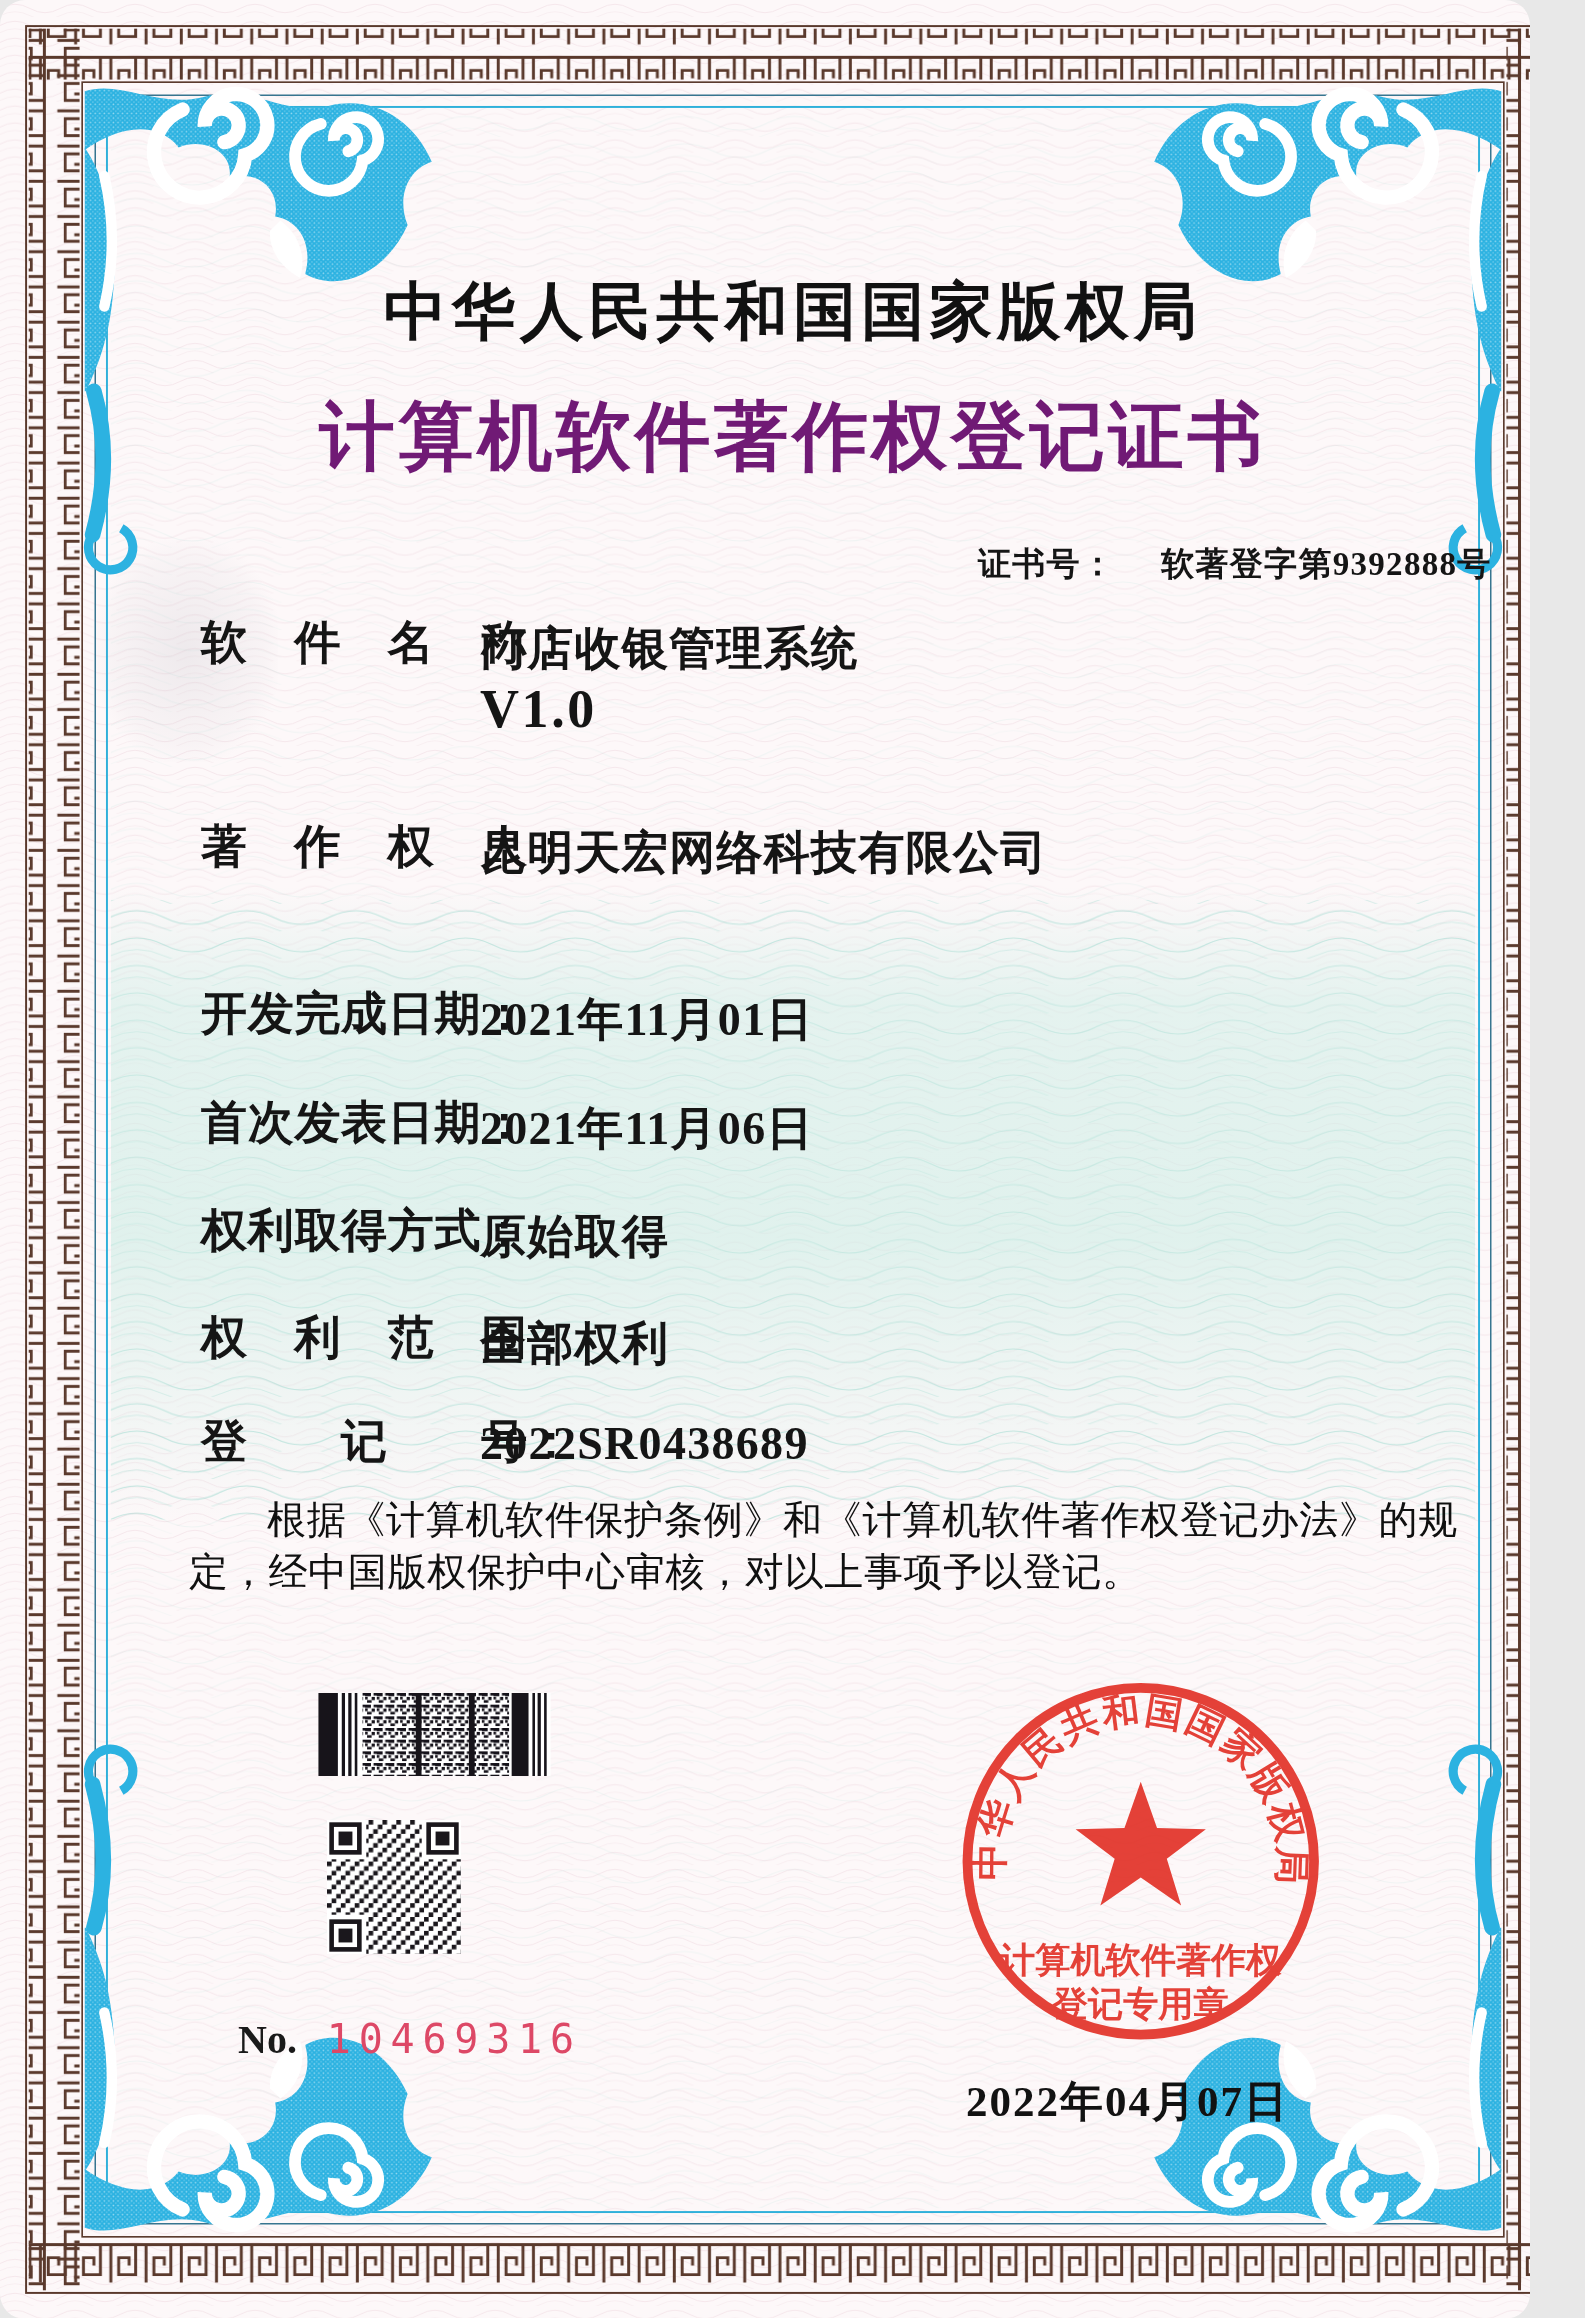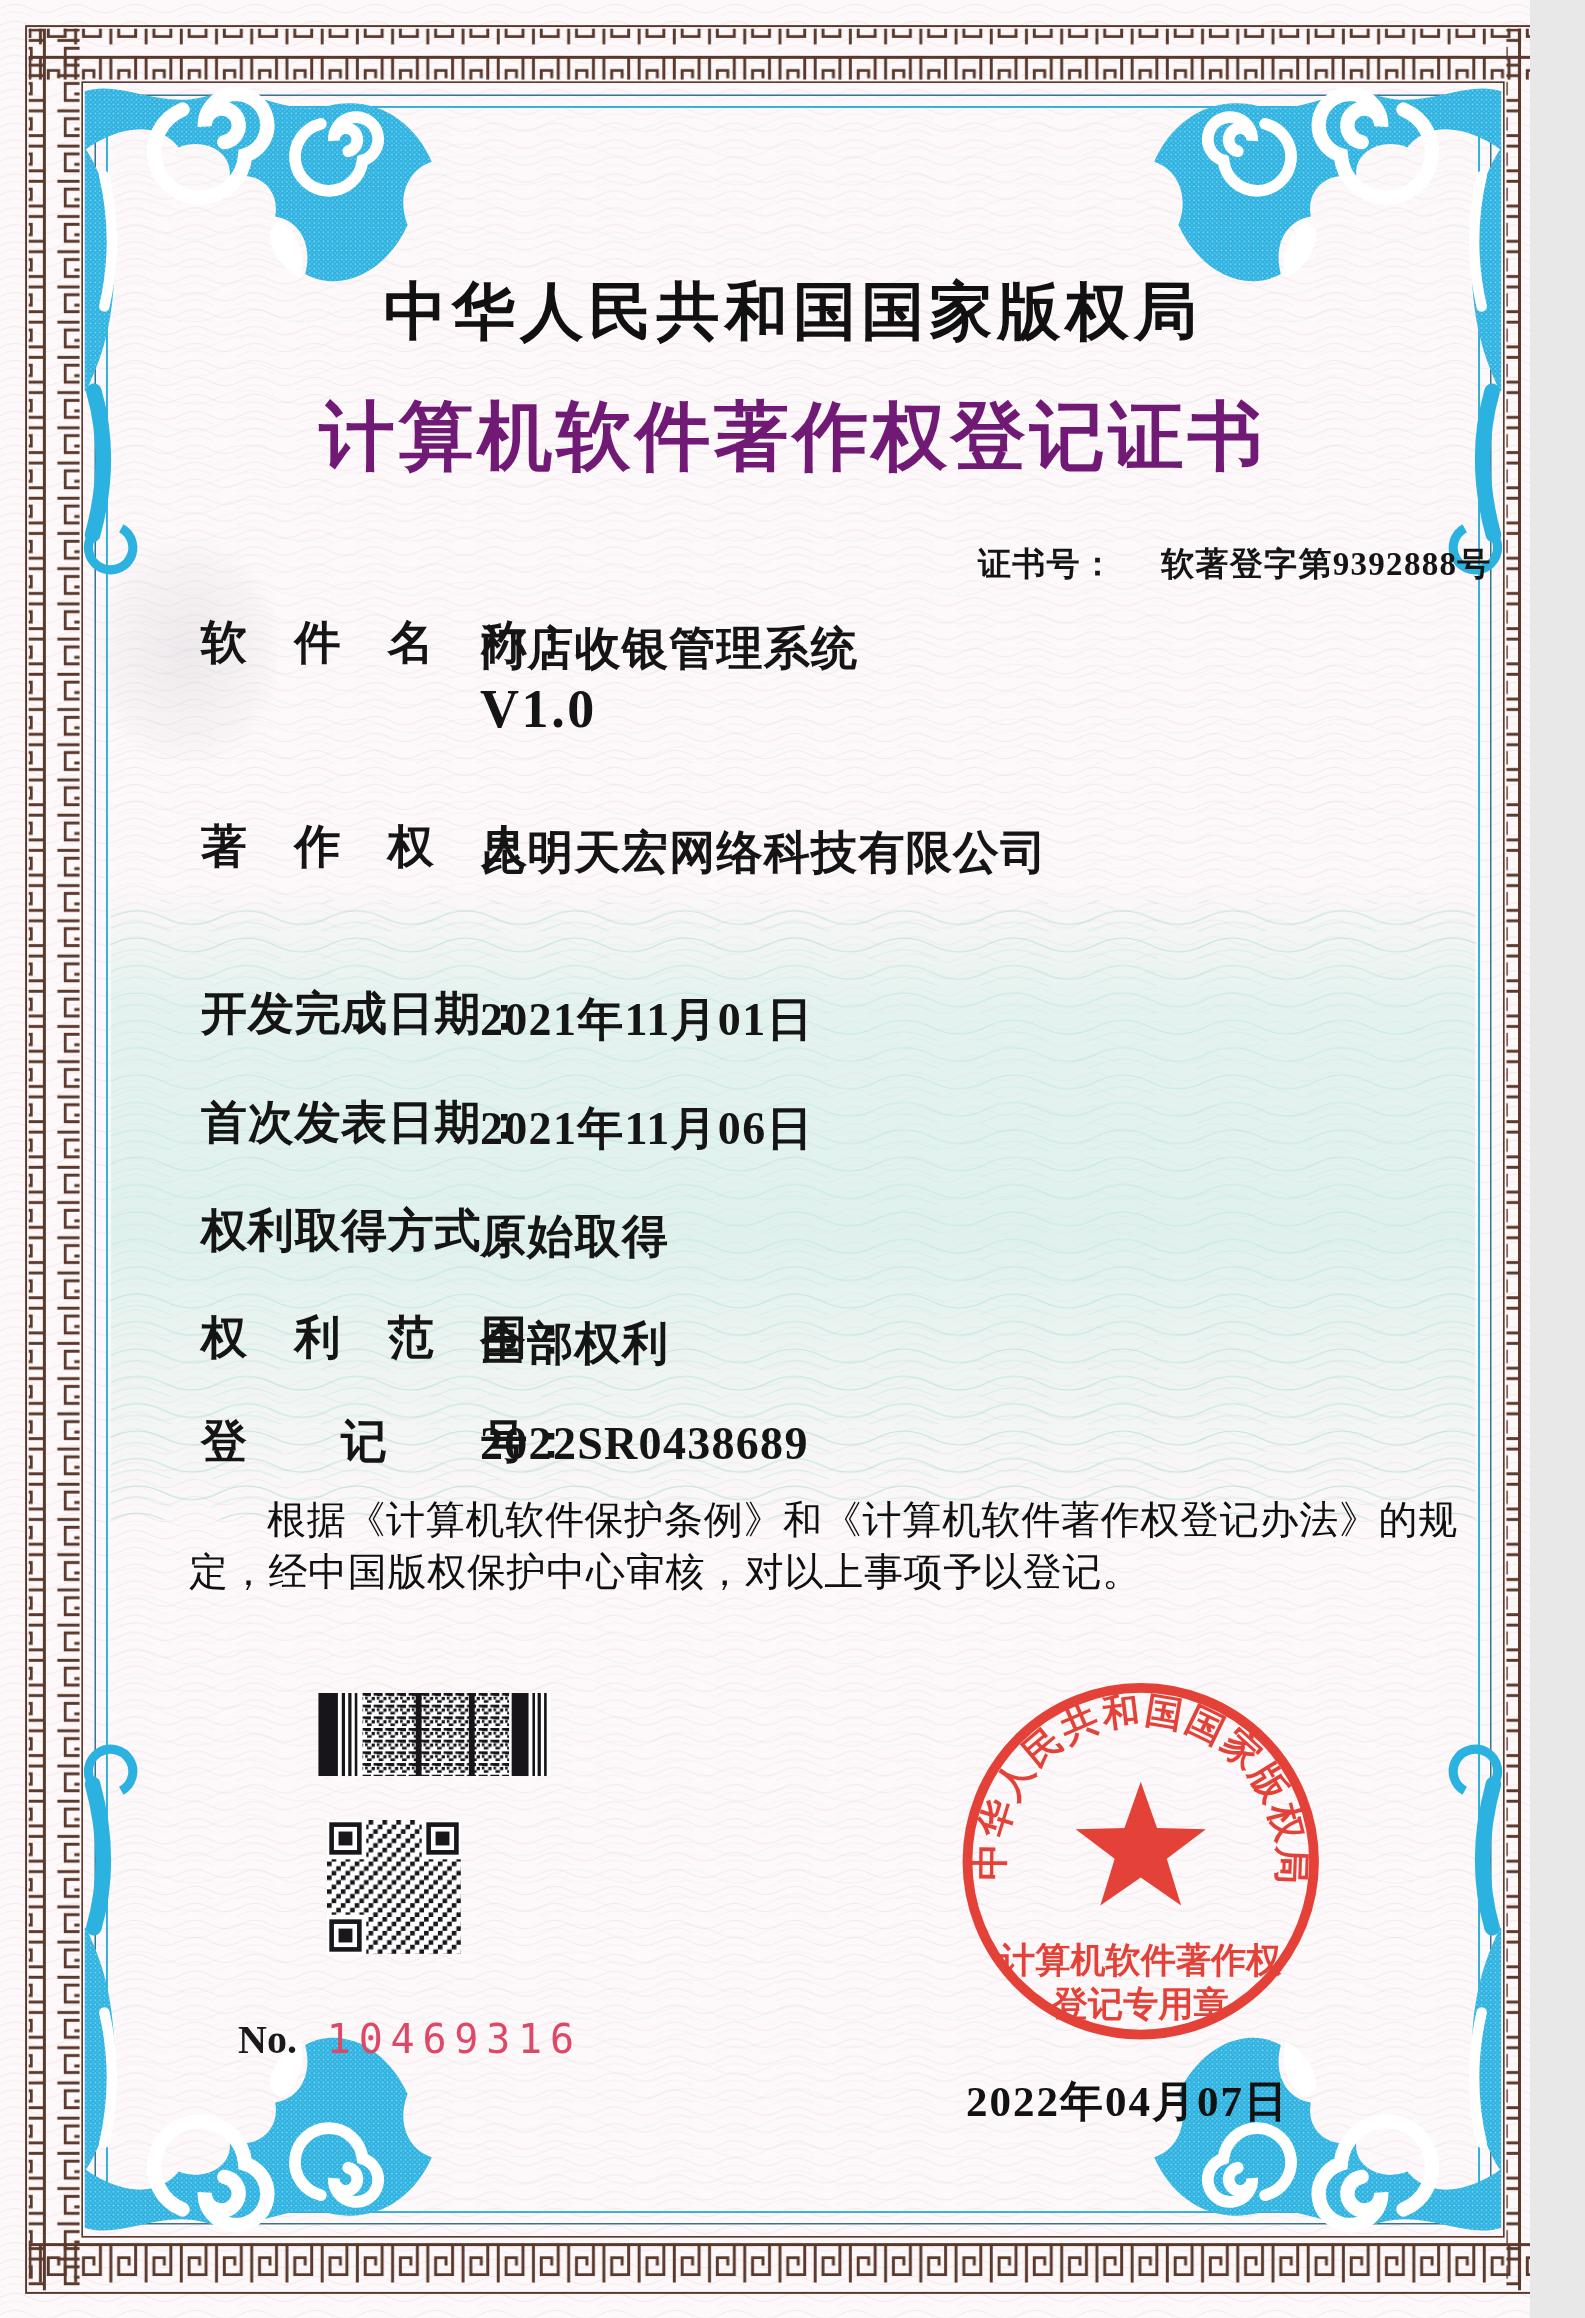--- a/index.html
+++ b/index.html
@@ -3,20 +3,21 @@
 <meta charset="utf-8">
 <style>
   html,body{margin:0;padding:0;background:#e8e8e8;}
   .page{
     position:relative;
     width:1530px;height:2319px;
     background:#fdf8f9;
     overflow:hidden;
     font-family:"Liberation Sans",sans-serif;
     color:#151515;
+    border-radius:25px;
   }
   .abs{position:absolute;}
   svg.layer{position:absolute;left:0;top:0;}
   .title1{
     left:0;top:269px;width:1586px;text-align:center;
     font-family:"Liberation Serif",serif;font-weight:600;
     font-size:63px;letter-spacing:5.2px;color:#111;
   }
   .title2{
     left:0;top:387px;width:1586px;text-align:center;

